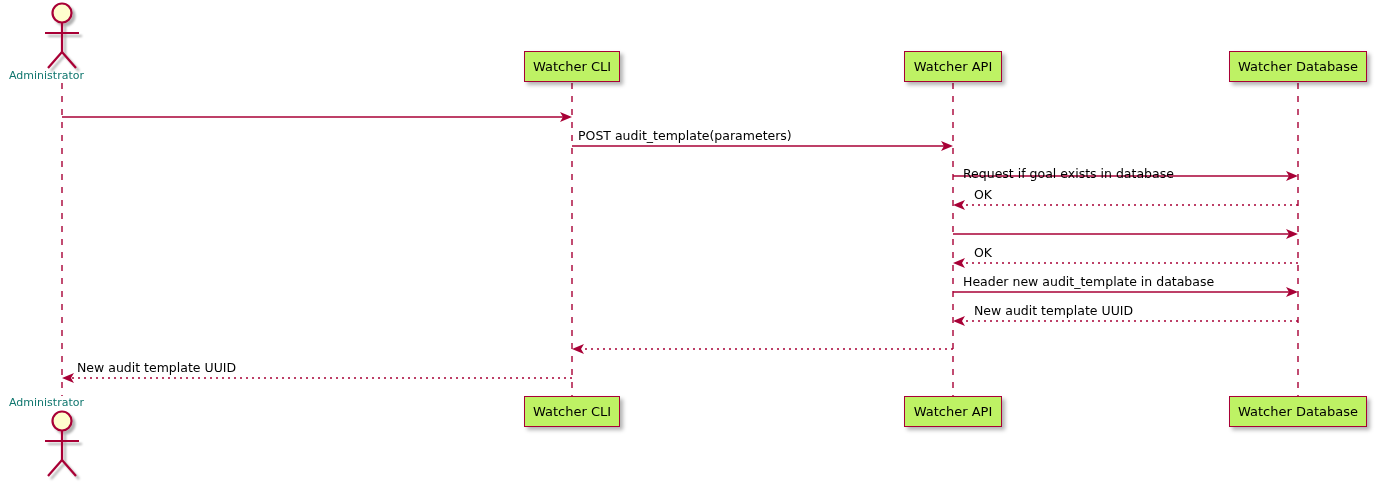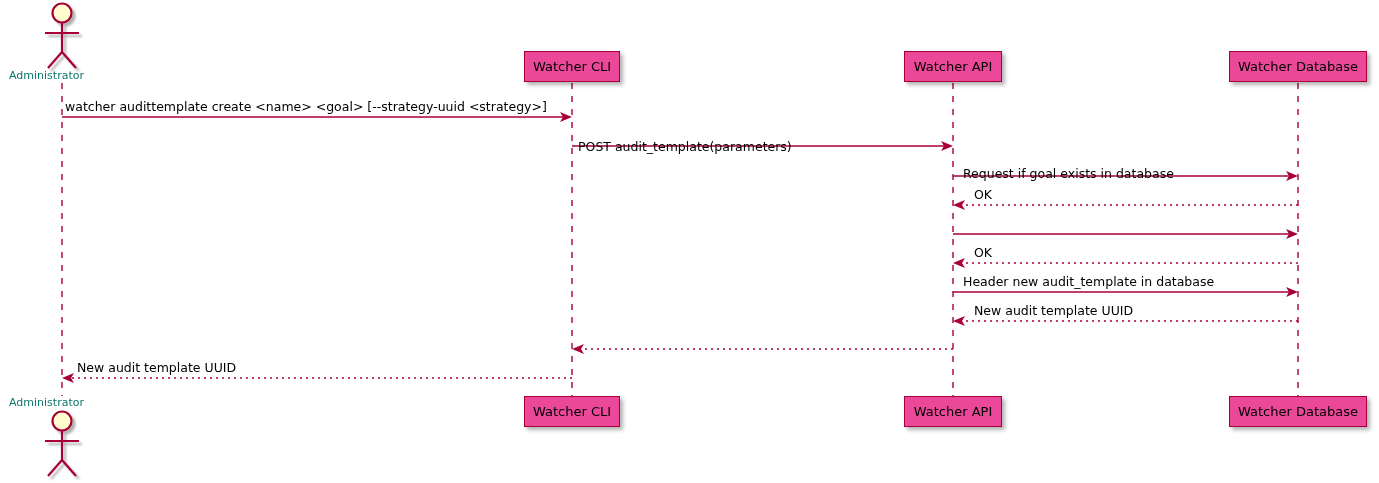--- a/index.html
+++ b/index.html
@@ -27,21 +27,21 @@
     position: absolute;
     font-family: "DejaVu Sans", sans-serif;
     font-size: 12.5px;
     color: #000000;
     white-space: nowrap;
     line-height: 1;
   }
   .participant-box {
     position: absolute;
     box-sizing: border-box;
-    background: #ec4899;
+    background: #bef264;
     border: 1.5px solid #A80036;
     font-family: "DejaVu Sans", sans-serif;
     font-size: 13px;
     color: #000000;
     display: flex;
     align-items: center;
     justify-content: center;
     white-space: nowrap;
     box-shadow: 3px 3px 4px rgba(0,0,0,0.30);
   }
@@ -168,23 +168,22 @@
   </div>
 
   <div class="participant-box" style="left:1229px; top:396px; width:138px; height:31px;">
     <span>Watcher Database</span>
   </div>
 
   <div class="actor-label" style="left:9px; top:70px;">Administrator</div>
 
   <div class="actor-label" style="left:9px; top:397px;">Administrator</div>
 
-  <div class="msg-label" style="left:65px; top:101px;">watcher audittemplate create &lt;name&gt; &lt;goal&gt; [--strategy-uuid &lt;strategy&gt;]</div>
 
-  <div class="msg-label" style="left:578px; top:130px;margin-top:11px;">POST audit_template(parameters)</div>
+  <div class="msg-label" style="left:578px; top:130px;">POST audit_template(parameters)</div>
 
   <div class="msg-label" style="left:963px; top:160px;margin-top:8px;">Request if goal exists in database</div>
 
   <div class="msg-label" style="left:974px; top:189px;">OK</div>
 
 
   <div class="msg-label" style="left:974px; top:247px;">OK</div>
 
   <div class="msg-label" style="left:963px; top:276px;">Header new audit_template in database</div>
 

